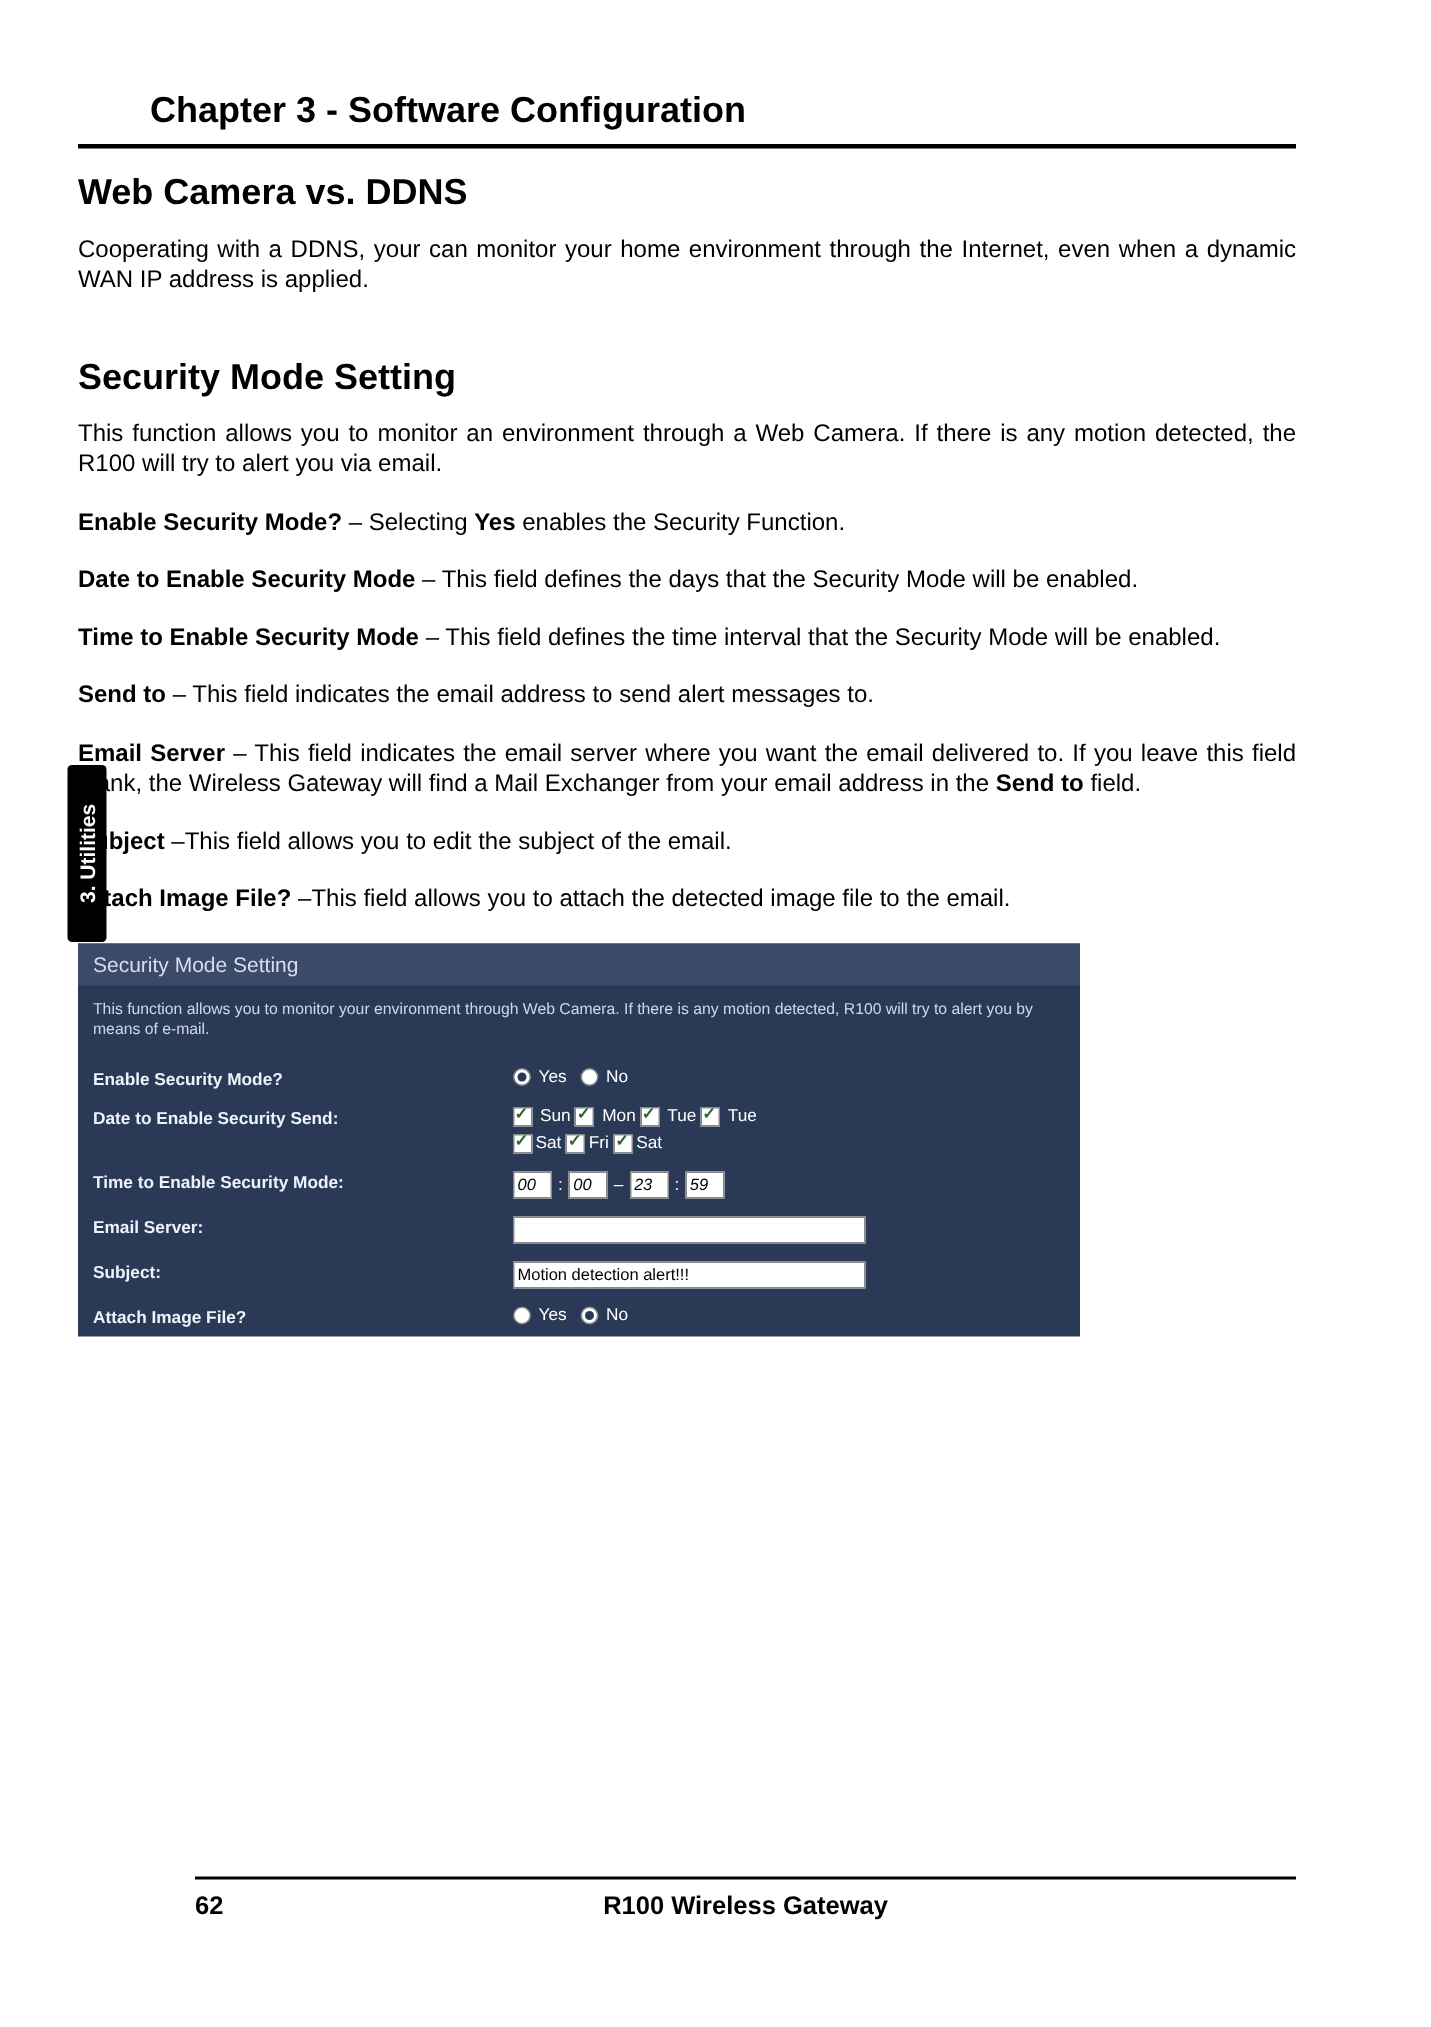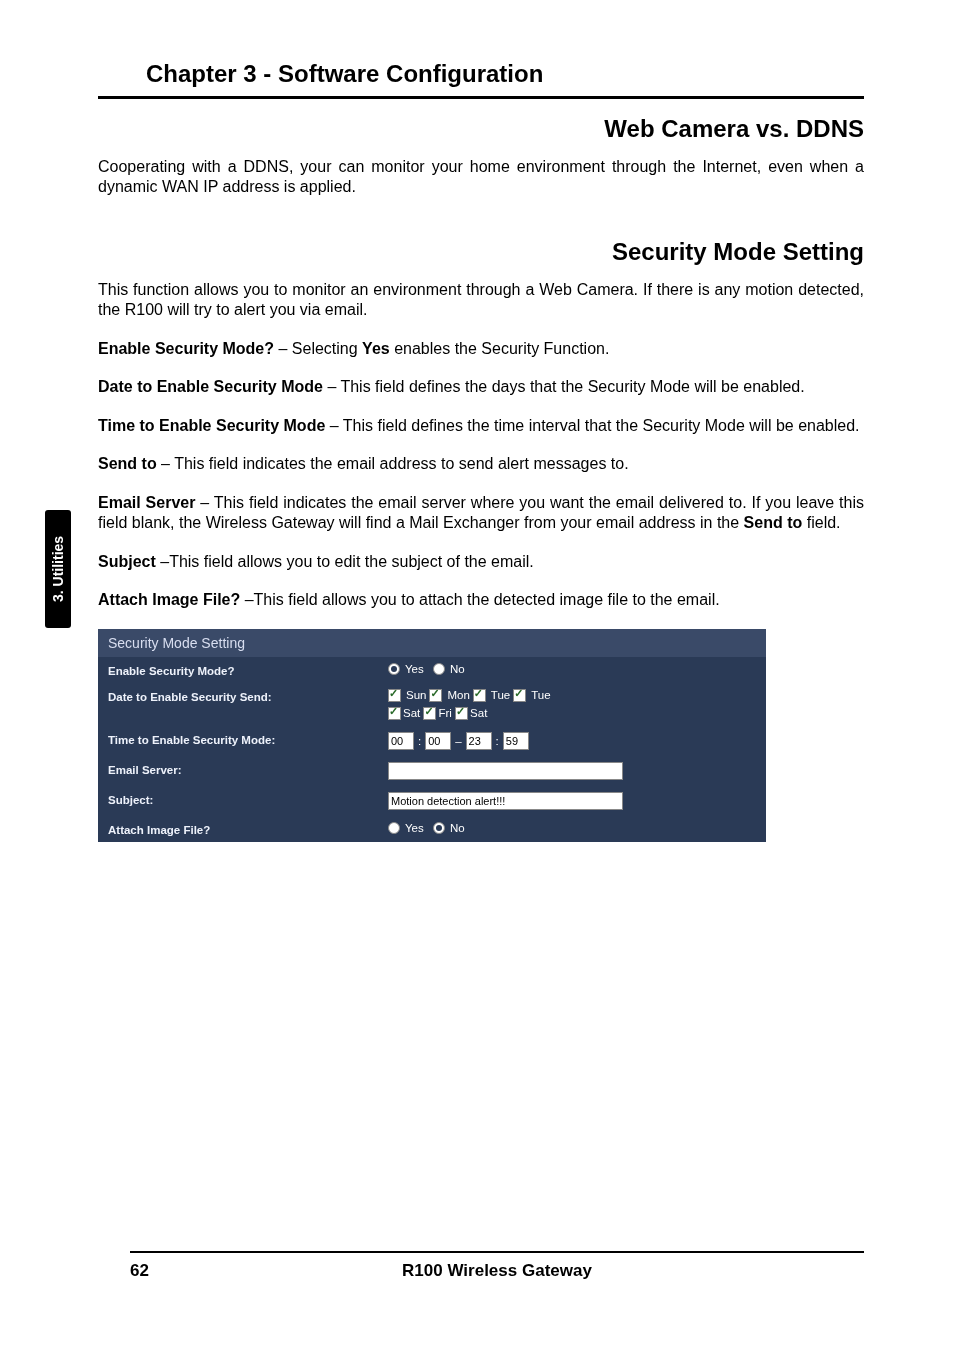--- a/index.html
+++ b/index.html
@@ -7,34 +7,33 @@
     padding: 0;
     background: #fff;
     font-family: Arial, Helvetica, sans-serif;
     color: #000;
   }
   .page {
     width: 954px;
     height: 1351px;
     position: relative;
     box-sizing: border-box;
-    padding: 60px 90px 40px 98px;
+    padding: 60px 90px 40px 52px;
   }
   .chapter-header {
     font-size: 24px;
     font-weight: bold;
     padding: 0 0 8px 48px;
     border-bottom: 3px solid #000;
     margin-bottom: 16px;
   }
   h2.section-title {
     font-size: 24px;
     font-weight: bold;
     margin: 0 0 14px 0;
-    text-align: right;
   }
   h2.section-title.big-gap {
     margin-top: 40px;
   }
   p.body {
     font-size: 16px;
     line-height: 1.28;
     margin: 0 0 18px 0;
     text-align: justify;
   }
@@ -119,21 +118,21 @@
   }
   .panel input[type="text"] {
     height: 18px;
     border: 1px solid #888;
     background: #fff;
     font-size: 11px;
     padding: 0 2px;
     box-sizing: border-box;
   }
   .panel input.wide { width: 235px; }
-  .panel input.tiny { width: 26px; }
+  .panel input.tiny { width: 26px; font-style: italic; }
   .radio-dot, .radio-dot-filled {
     display: inline-block;
     width: 10px; height: 10px;
     border-radius: 50%;
     border: 1px solid #888;
     background: #fff;
     vertical-align: middle;
     position: relative;
     margin-right: 2px;
   }
@@ -202,20 +201,21 @@
   <p class="body">
     <span class="b">Subject</span><span> –This field allows you to edit the subject of the email.</span>
   </p>
 
   <p class="body">
     <span class="b">Attach Image File?</span><span> –This field allows you to attach  the detected image file to the email.</span>
   </p>
 
   <div class="panel">
     <div class="panel-header">Security Mode Setting</div>
+    <div class="panel-desc">This function allows you to monitor your environment through Web Camera. If there is any motion detected, R100 will try to alert you by means of e-mail.</div>
 
     <div class="panel-row">
       <div class="panel-label">Enable Security Mode?</div>
       <div class="panel-ctrl">
         <span class="radio-dot-filled"></span><span>Yes</span>
         &nbsp;
         <span class="radio-dot"></span><span>No</span>
       </div>
     </div>
 

